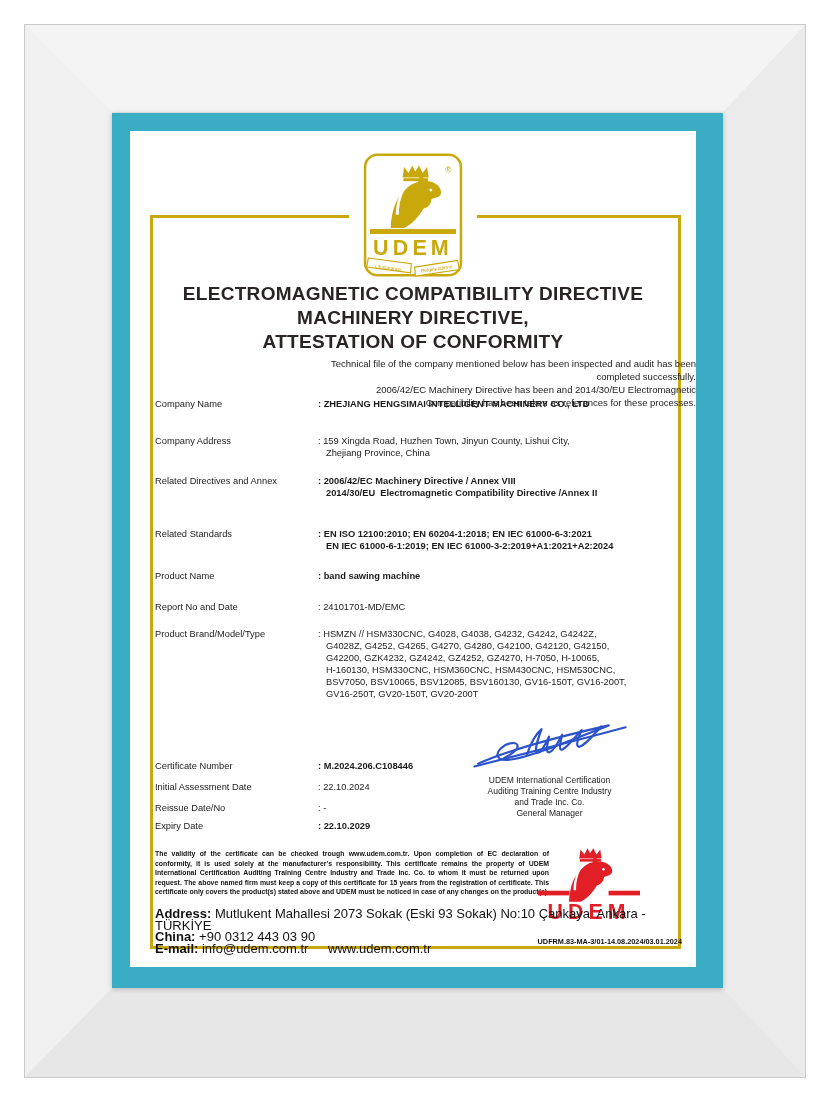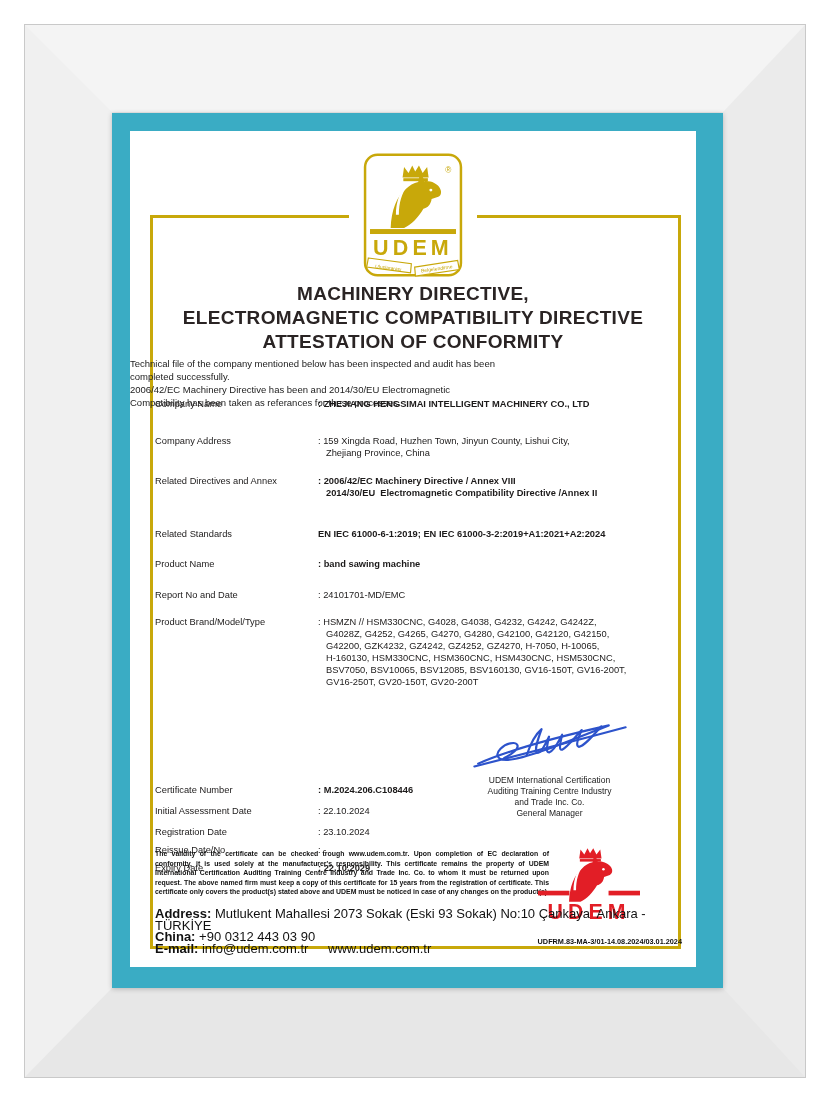--- a/index.html
+++ b/index.html
@@ -34,33 +34,33 @@
   }
   
   .logo-box{
     position:absolute;top:22px;left:50%;transform:translateX(-50%);
     background:#fff;padding:0 14px;
   }
   .logo-box svg{display:block;color:var(--gold);}
   
   .title{position:absolute;top:151px;left:0;width:100%;text-align:center;
     font-weight:bold;font-size:19px;line-height:24px;letter-spacing:.3px;color:#2a2424;}
-  .intro{position:absolute;top:226px;left:0;width:100%;text-align:left;
+  .intro{position:absolute;top:226px;left:0;width:100%;text-align:right;
     font-size:9.5px;line-height:13px;color:#222;}
   .intro div{white-space:pre-wrap;}
   
   .fields{position:absolute;left:25px;top:267px;width:530px;font-size:9.3px;line-height:12px;}
   .frow{display:flex;}
   .flabel{width:163px;flex:none;}
   .fvalue{flex:1;}
   .fvalue .vl{white-space:pre-wrap;}
   .fvalue .vl + .vl{padding-left:8px;}
   .bold{font-weight:bold;}
   
-  .certs{position:absolute;left:25px;top:629px;width:340px;font-size:9.3px;line-height:12px;margin-top:24px;}
+  .certs{position:absolute;left:25px;top:629px;width:340px;font-size:9.3px;line-height:12px;}
   .crow{display:flex;}
   .crow .flabel{width:163px;}
   .crow .cval{white-space:pre-wrap;}
   
   .sig-block{position:absolute;left:322px;top:586px;width:195px;text-align:center;}
   .sig-block svg{display:block;margin:0 auto;color:var(--sig);}
   .sig-org{font-size:8.5px;line-height:11px;color:#222;margin-top:2px;}
   
   .legal{position:absolute;left:25px;top:718px;width:394px;
     font-size:6.9px;font-weight:bold;line-height:9.6px;text-align:justify;color:#111;}
@@ -103,22 +103,22 @@
       <rect x="8" y="92" width="104" height="6" fill="currentColor"></rect>
       <text x="60" y="123" text-anchor="middle" font-size="26" font-weight="bold" letter-spacing="5" fill="currentColor">UDEM</text>
       <polygon points="6,127 58,134 57,145 4,138" fill="#ffffff" stroke="currentColor" stroke-width="1.4"></polygon>
       <polygon points="62,138 114,130 116,141 63,149" fill="#ffffff" stroke="currentColor" stroke-width="1.4"></polygon>
       <text x="30" y="141" text-anchor="middle" font-size="6" fill="currentColor" transform="rotate(7 30 141)">Uluslararası</text>
       <text x="89" y="142" text-anchor="middle" font-size="6" fill="currentColor" transform="rotate(-8 89 142)">Belgelendirme</text>
     </svg>
   </div>
 
   <div class="title">
+    <div>ELECTROMAGNETIC COMPATIBILITY DIRECTIVE</div>
     <div>MACHINERY DIRECTIVE,</div>
-    <div>ELECTROMAGNETIC COMPATIBILITY DIRECTIVE</div>
     <div>ATTESTATION OF CONFORMITY</div>
   </div>
 
   <div class="intro">
     <div>Technical file of the company mentioned below has been inspected and audit has been</div>
     <div>completed successfully.</div>
     <div>2006/42/EC Machinery Directive has been and 2014/30/EU Electromagnetic</div>
     <div>Compatibility has been taken as referances for these processes.</div>
   </div>
 
@@ -139,20 +139,21 @@
     <div class="frow" style="margin-bottom:29px">
       <div class="flabel">Related Directives and Annex</div>
       <div class="fvalue bold">
         <div class="vl">: 2006/42/EC Machinery Directive / Annex VIII</div>
         <div class="vl">2014/30/EU  Electromagnetic Compatibility Directive /Annex II</div>
       </div>
     </div>
     <div class="frow" style="margin-bottom:18px">
       <div class="flabel">Related Standards</div>
       <div class="fvalue bold">
+        <div class="vl">: EN ISO 12100:2010; EN 60204-1:2018; EN IEC 61000-6-3:2021</div>
         <div class="vl">EN IEC 61000-6-1:2019; EN IEC 61000-3-2:2019+A1:2021+A2:2024</div>
       </div>
     </div>
     <div class="frow" style="margin-bottom:19px">
       <div class="flabel">Product Name</div>
       <div class="fvalue bold">
         <div class="vl">: band sawing machine</div>
       </div>
     </div>
     <div class="frow" style="margin-bottom:15px">
@@ -175,24 +176,20 @@
   </div>
 
   <div class="certs">
     <div class="crow" style="margin-bottom:9px">
       <div class="flabel">Certificate Number</div>
       <div class="cval bold">: M.2024.206.C108446</div>
     </div>
     <div class="crow" style="margin-bottom:9px">
       <div class="flabel">Initial Assessment Date</div>
       <div class="cval">: 22.10.2024</div>
-    </div>
-    <div class="crow" style="margin-bottom:6px">
-      <div class="flabel">Registration Date</div>
-      <div class="cval">: 23.10.2024</div>
     </div>
     <div class="crow" style="margin-bottom:6px">
       <div class="flabel">Reissue Date/No</div>
       <div class="cval">: -</div>
     </div>
     <div class="crow">
       <div class="flabel">Expiry Date</div>
       <div class="cval bold">: 22.10.2029</div>
     </div>
   </div>

